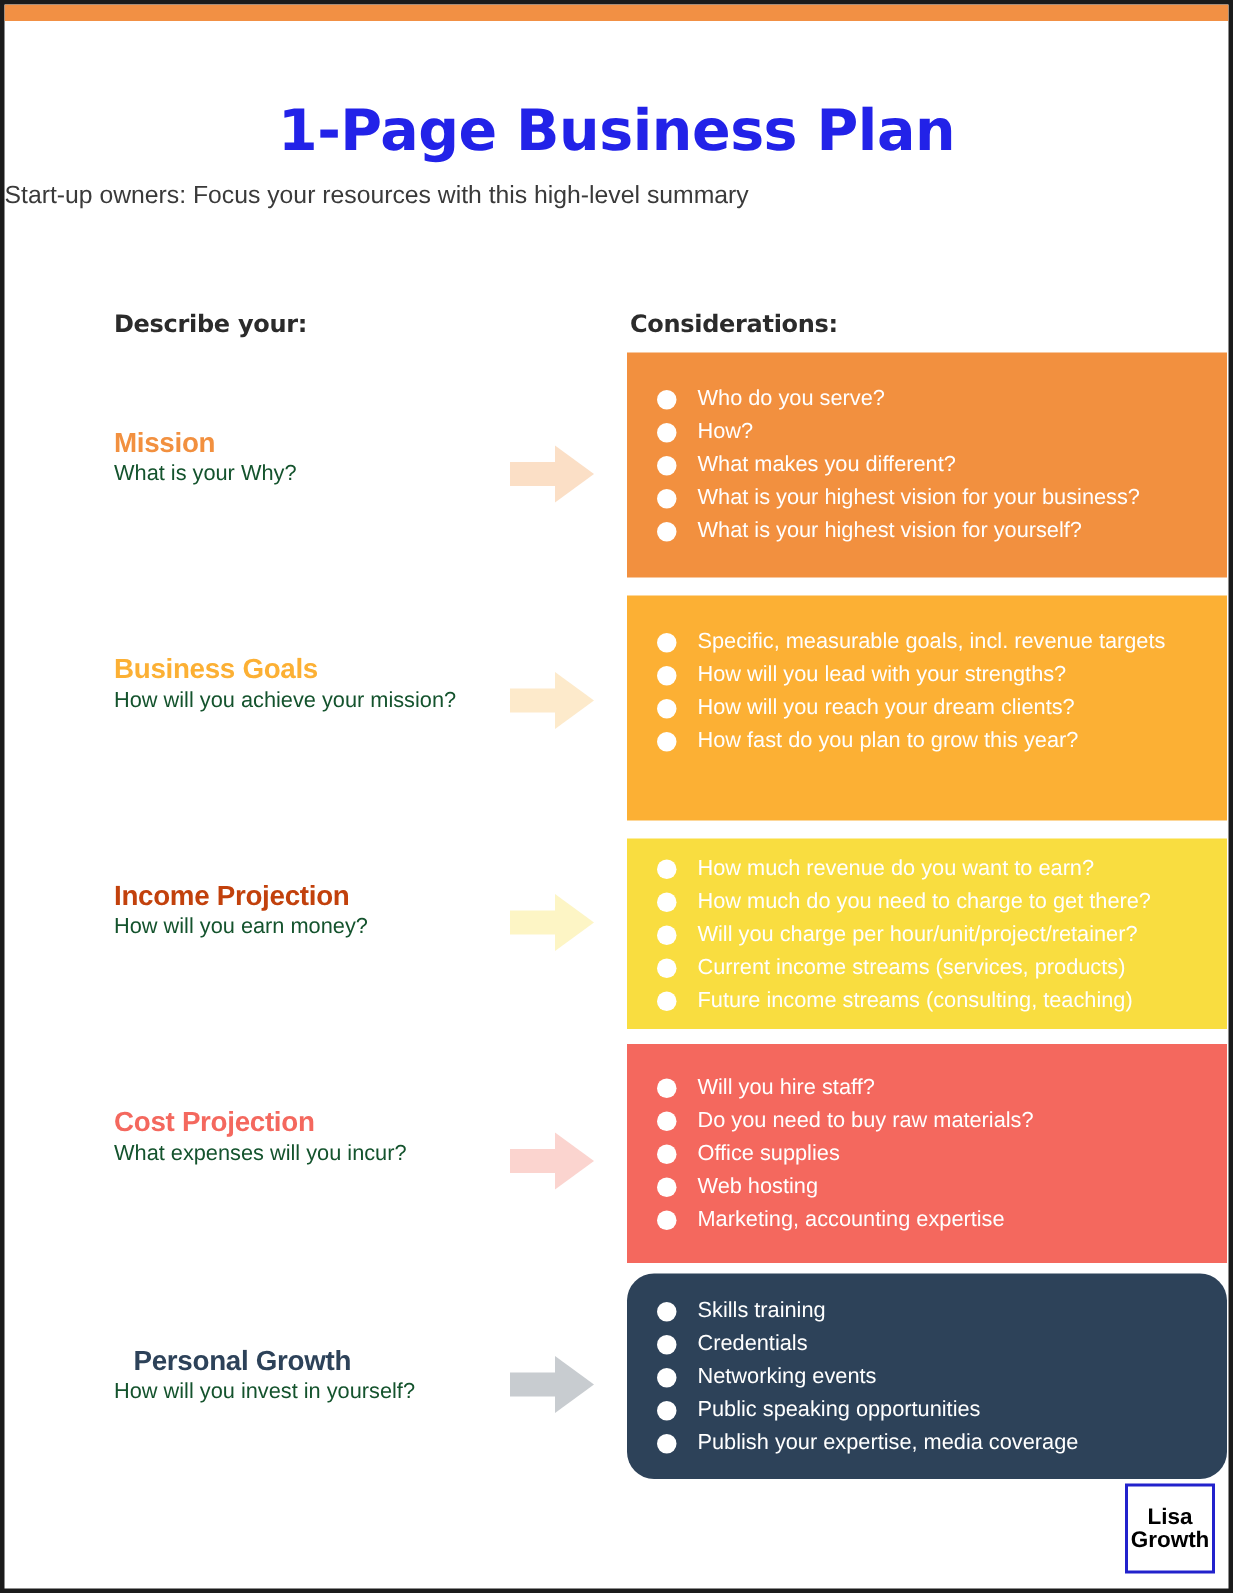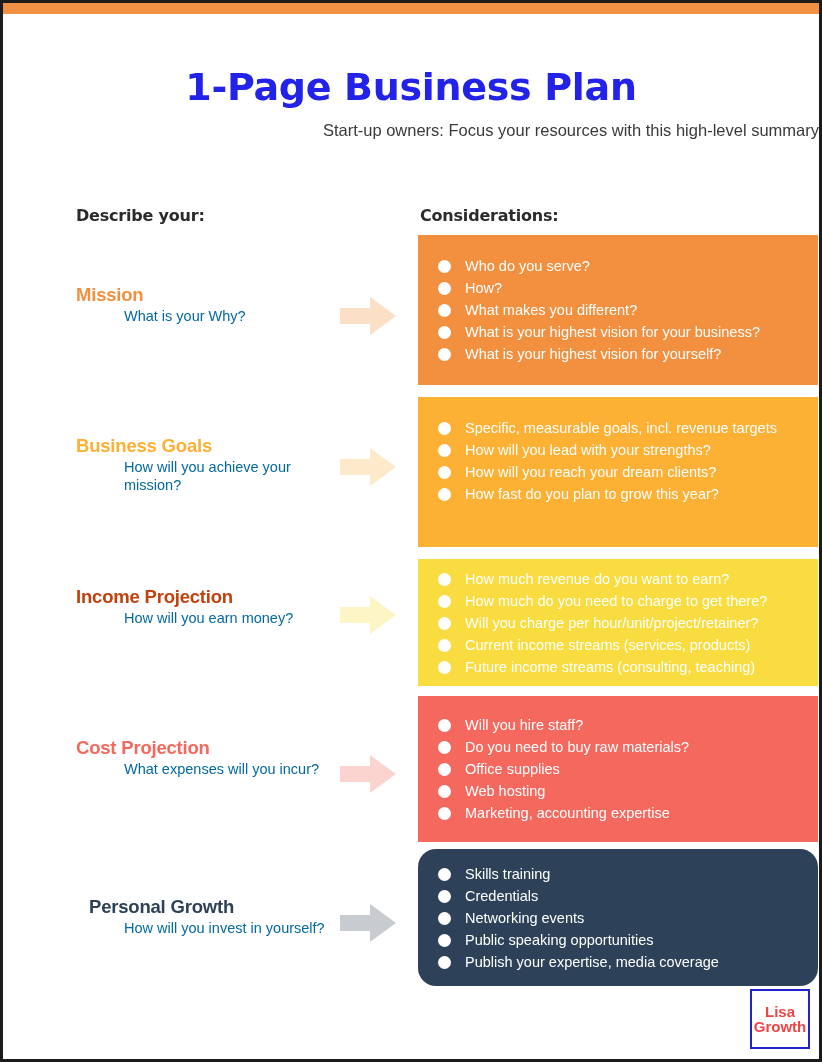--- a/index.html
+++ b/index.html
@@ -42,21 +42,21 @@
     font-weight: bold;
     letter-spacing: -0.3px;
     color: #2222e8;
     font-family: "DejaVu Sans", sans-serif;
   }
   #subtitle {
     position: absolute;
     left: 0;
     top: 118px;
     width: 816px;
-    text-align: right;
+    text-align: left;
     font-size: 16.5px;
     color: #3a3a3a;
     font-family: "Liberation Sans", sans-serif;
   }
 
   
   .col-head {
     position: absolute;
     font-size: 16px;
     font-weight: bold;
@@ -81,25 +81,24 @@
   }
   .row-title {
     font-size: 18.5px;
     font-weight: bold;
     line-height: 1.15;
     font-family: "Liberation Sans", sans-serif;
     letter-spacing: -0.2px;
   }
   .row-sub {
     font-size: 14.5px;
-    color: #0369a1;
+    color: #14532d;
     margin-top: 3px;
     line-height: 1.2;
     font-family: "Liberation Sans", sans-serif;
-    margin-left: 48px;
   }
 
   
   .arrow {
     position: absolute;
     left: 337px;
     width: 56px;
     height: 38px;
   }
   .arrow .shaft {
@@ -156,21 +155,21 @@
     height: 60px;
     border: 2px solid #2222cc;
     background: #ffffff;
     box-sizing: border-box;
     display: flex;
     flex-direction: column;
     align-items: center;
     justify-content: center;
   }
   #logo span {
-    color: #ef4444;
+    color: #000000;
     font-size: 15px;
     font-weight: bold;
     line-height: 1.02;
     font-family: "Liberation Sans", sans-serif;
   }
 </style>
 </head>
 <body>
 
 <div id="page">

